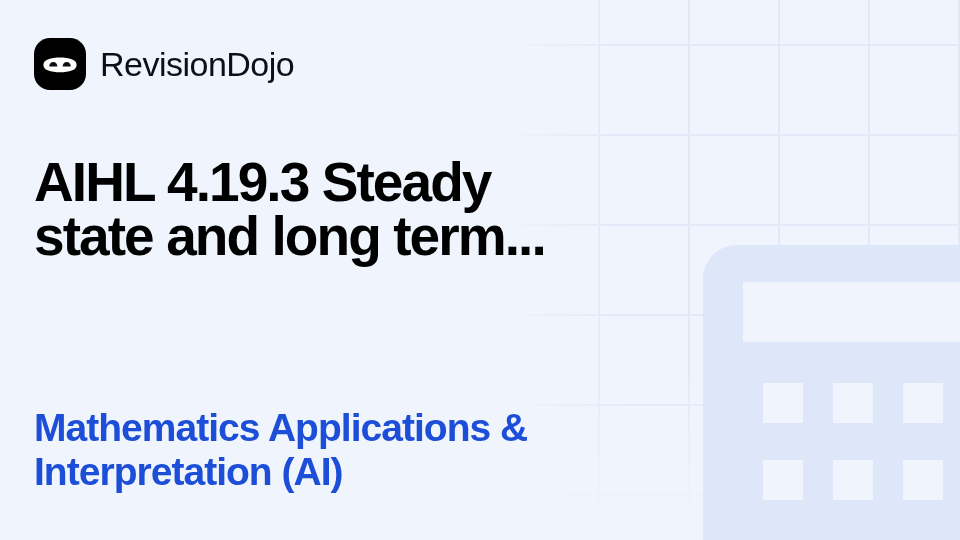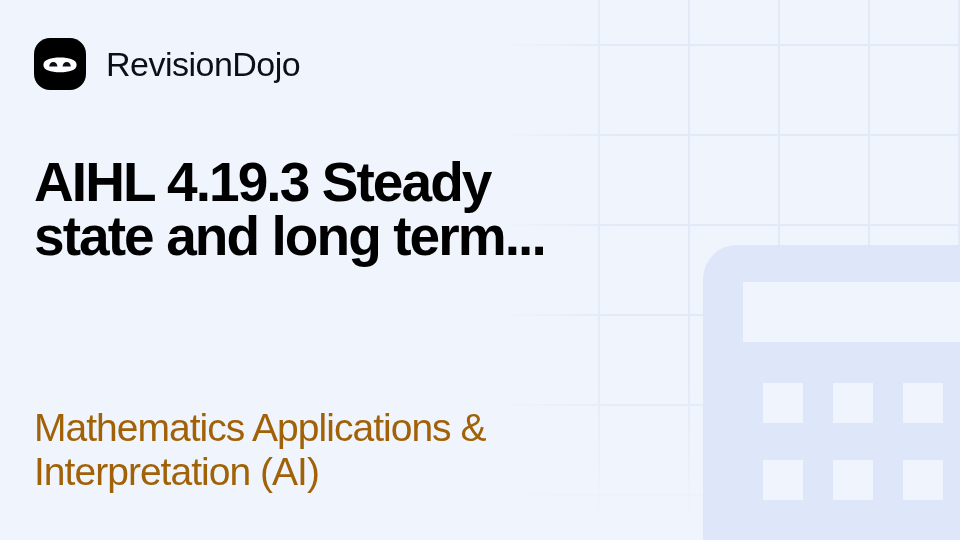--- a/index.html
+++ b/index.html
@@ -68,21 +68,21 @@
   #content {
     position:absolute;
     inset:0;
     padding:38px 34px;
   }
 
   
   #brand {
     display:flex;
     align-items:center;
-    gap:20px;
+    gap:14px;
     height:52px;
   }
   #brand-mark {
     width:52px; height:52px;
     flex:0 0 52px;
     display:block;
   }
   #brand-name {
     font-size:34px;
     font-weight:500;
@@ -104,24 +104,24 @@
     color:#000000;
     margin-top:28px;
   }
 
   
   #subject-name {
     position:absolute;
     left:34px; top:406px;
     width:660px;
     font-size:39px;
-    font-weight:400;
+    font-weight:700;
     line-height:1.12;
     letter-spacing:-0.025em;
-    color:#a16207;
+    color:#1d4ed8;
   }
 </style>
 </head>
 <body>
 
 <div id="bg-decor">
 
   <div id="bg-grid"></div>
 
   <div id="bg-calculator">

